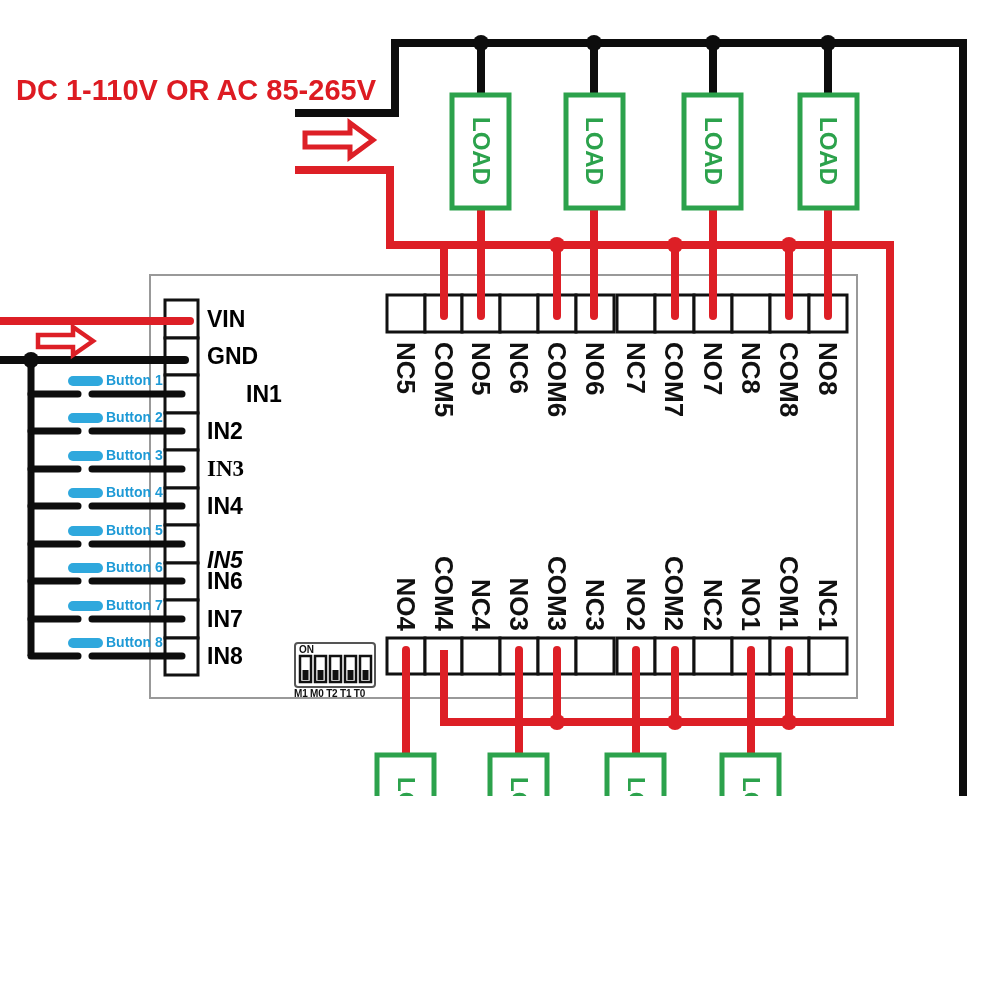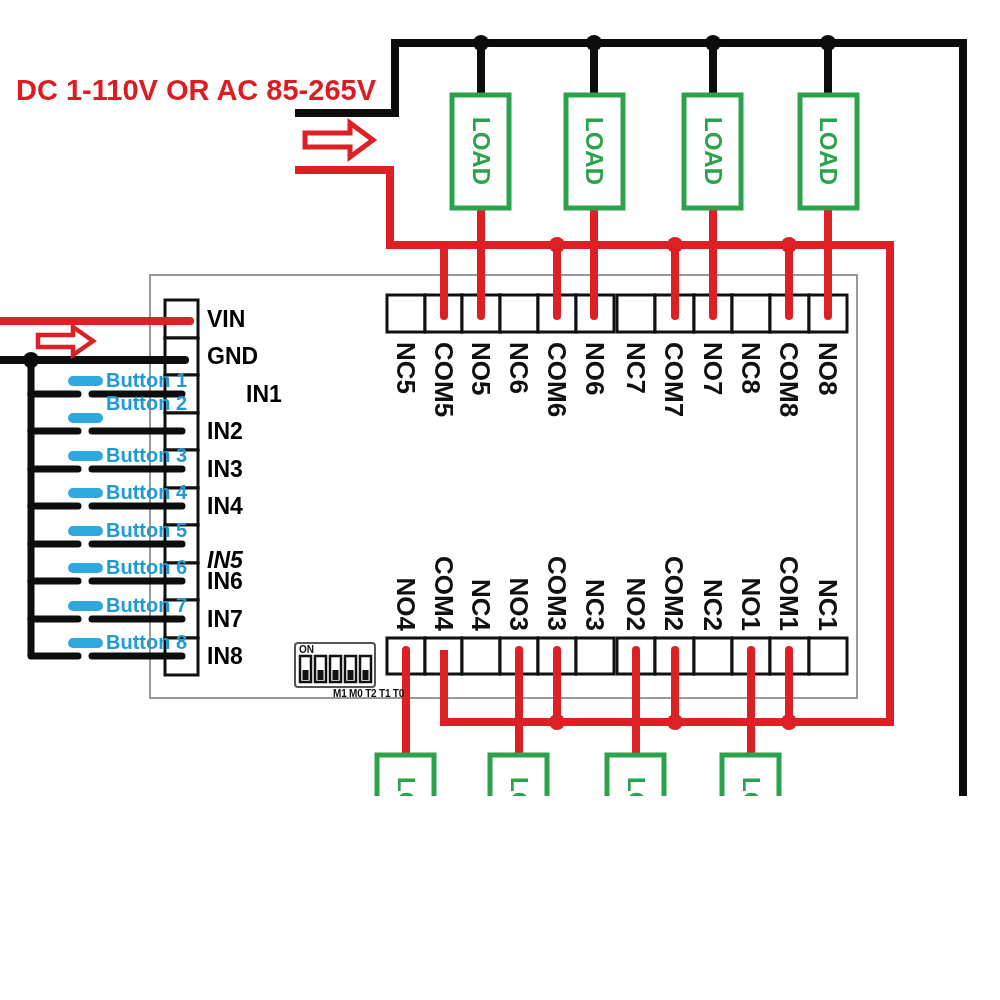--- a/index.html
+++ b/index.html
@@ -2,28 +2,28 @@
 <html><head>
 <meta charset="utf-8">
 <style>
   html,body{margin:0;padding:0;background:#fff;}
   .stage{position:relative;width:1000px;height:796px;background:#fff;overflow:hidden;
          font-family:"Liberation Sans",sans-serif;}
   .stage svg{position:absolute;left:0;top:0;z-index:1;}
   .txt{position:absolute;z-index:2;white-space:nowrap;}
   .title{color:#dd1b22;font-weight:bold;}
   .pin-label{color:#000000;font-weight:bold;font-size:23px;line-height:28px;}
-  .btn-label{color:#1e9ad6;font-weight:bold;font-size:20px;line-height:16px;}
+  .btn-label{color:#1e9ad6;font-weight:bold;font-size:14px;line-height:16px;}
   .term-label{color:#111;font-weight:bold;font-size:26px;line-height:26px;
               transform:rotate(90deg);transform-origin:0 0;}
   .term-label.bottom{transform:rotate(90deg) translateX(-100%);}
   .load-label{color:#2ca24c;font-weight:bold;font-size:24px;line-height:24px;
               transform:rotate(90deg) translateX(-50%);transform-origin:0 0;}
   .dip-on{color:#111;font-weight:bold;font-size:10px;line-height:10px;}
-  .dip-pins{color:#111;font-weight:bold;font-size:10px;line-height:11px;letter-spacing:-0.2px;margin-left:39px;}
+  .dip-pins{color:#111;font-weight:bold;font-size:10px;line-height:11px;letter-spacing:-0.2px;}
 </style>
 </head>
 <body>
 
 <div class="stage">
 
 <svg width="1000" height="1000" viewBox="0 0 1000 1000">
 
   <rect x="150" y="275" width="707" height="423" fill="none" stroke="#999" stroke-width="2"></rect>
 
@@ -185,29 +185,29 @@
   <polygon points="305,133 350,133 350,123 373,140 350,157 350,147 305,147" fill="#fff" stroke="#dd1f26" stroke-width="5" stroke-linejoin="miter"></polygon>
   <polygon points="38,335 73,335 73,327 93,341 73,355 73,347 38,347" fill="#fff" stroke="#dd1f26" stroke-width="4.5" stroke-linejoin="miter"></polygon>
 </svg>
 
   <div class="txt title" style="left:16px;top:74px;font-size:29px;">DC 1-110V OR AC 85-265V</div>
 
   <div class="txt pin-label" style="left:207px;top:305px;">VIN</div>
   <div class="txt pin-label" style="left:207px;top:342px;">GND</div>
   <div class="txt pin-label" style="left:207px;top:380px;margin-left:39px;">IN1</div>
   <div class="txt pin-label" style="left:207px;top:417px;">IN2</div>
-  <div class="txt pin-label" style="left:207px;top:455px;">IN3</div>
+  <div class="txt pin-label" style="left:207px;top:455px;font-family:Liberation Serif, serif;">IN3</div>
   <div class="txt pin-label" style="left:207px;top:492px;">IN4</div>
   <div class="txt pin-label" style="left:207px;top:546px;font-style:italic;">IN5</div>
   <div class="txt pin-label" style="left:207px;top:567px;">IN6</div>
   <div class="txt pin-label" style="left:207px;top:605px;">IN7</div>
   <div class="txt pin-label" style="left:207px;top:642px;">IN8</div>
 
   <div class="txt btn-label" style="left:106px;top:372px;">Button 1</div>
-  <div class="txt btn-label" style="left:106px;top:395px;">Button 2</div>
+  <div class="txt btn-label" style="left:106px;top:409px;">Button 2</div>
   <div class="txt btn-label" style="left:106px;top:447px;">Button 3</div>
   <div class="txt btn-label" style="left:106px;top:484px;">Button 4</div>
   <div class="txt btn-label" style="left:106px;top:522px;">Button 5</div>
   <div class="txt btn-label" style="left:106px;top:559px;">Button 6</div>
   <div class="txt btn-label" style="left:106px;top:597px;">Button 7</div>
   <div class="txt btn-label" style="left:106px;top:634px;">Button 8</div>
 
   <div class="txt term-label" style="left:419px;top:342px;">NC5</div>
   <div class="txt term-label" style="left:457px;top:342px;">COM5</div>
   <div class="txt term-label" style="left:494px;top:342px;">NO5</div>

